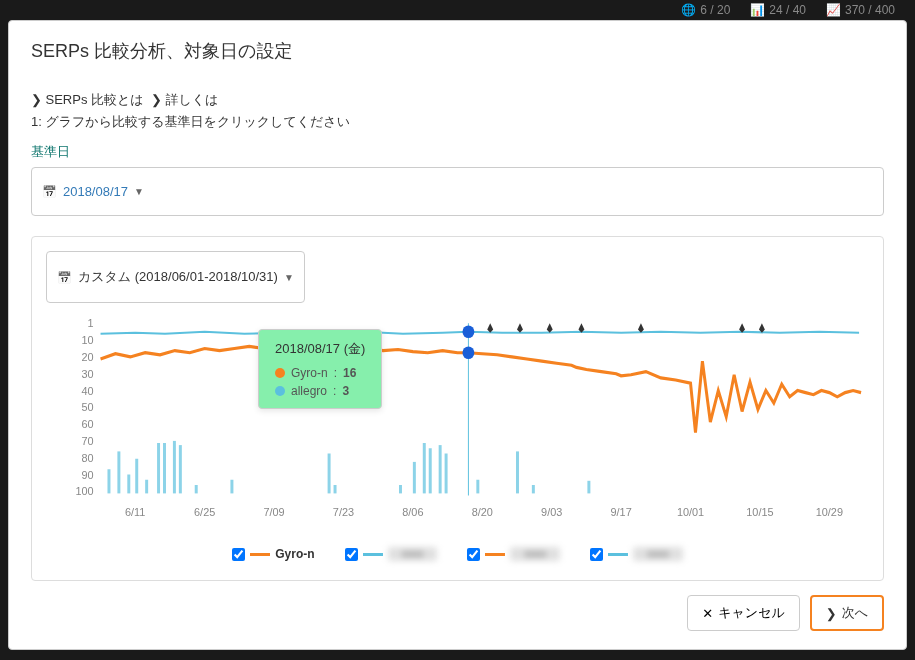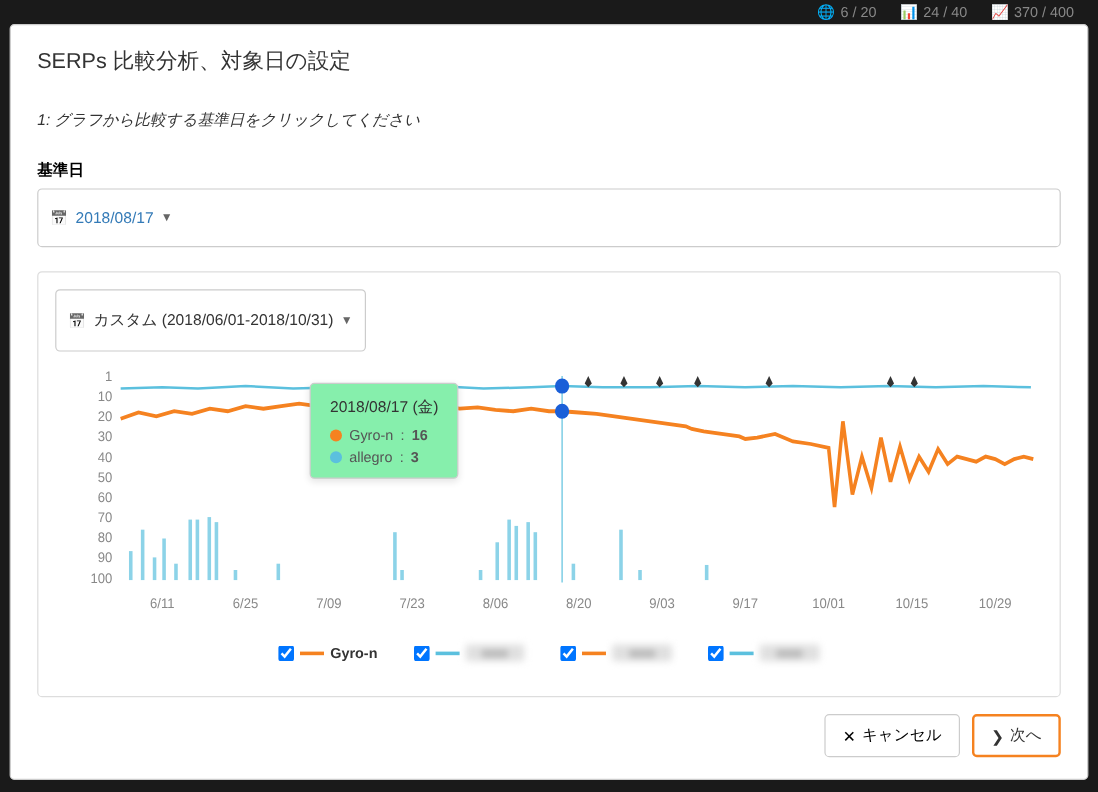--- a/index.html
+++ b/index.html
@@ -40,27 +40,26 @@
     }
     .links-row {
       font-size: 13px;
       color: #333;
       margin-bottom: 4px;
     }
     .links-row a { color: #333; text-decoration: none; }
     .instr {
       font-size: 13px;
       color: #333;
-      margin-bottom: 24px;
-      font-style: italic;
+      margin-bottom: 12px;
     }
     .label {
       font-size: 13px;
-      font-weight: bold;
-      color: #000000;
+      font-weight: normal;
+      color: #0f766e;
       margin-bottom: 6px;
     }
     .date-btn, .range-btn {
       display: inline-flex;
       align-items: center;
       gap: 6px;
       border: 1px solid #ccc;
       background: #fff;
       padding: 16px 10px;
       font-size: 13px;
@@ -152,20 +151,26 @@
 
 <div class="topbar">
   <span>🌐 <span>6 / 20</span></span>
   <span>📊 <span>24 / 40</span></span>
   <span>📈 <span>370 / 400</span></span>
 </div>
 
 <div class="modal">
   <h2 class="modal-title">SERPs 比較分析、対象日の設定</h2>
 
+  <div class="links-row">
+    <span>❯</span>
+    <a>SERPs 比較とは</a>
+    &nbsp;<span>❯</span>
+    <a>詳しくは</a>
+  </div>
   <div class="instr">1: グラフから比較する基準日をクリックしてください</div>
 
   <div class="label">基準日</div>
   <button class="date-btn">
     <span class="cal-icon"></span>
     <span>2018/08/17</span>
     <span class="caret">▼</span>
   </button>
 
   <div class="chart-card">

